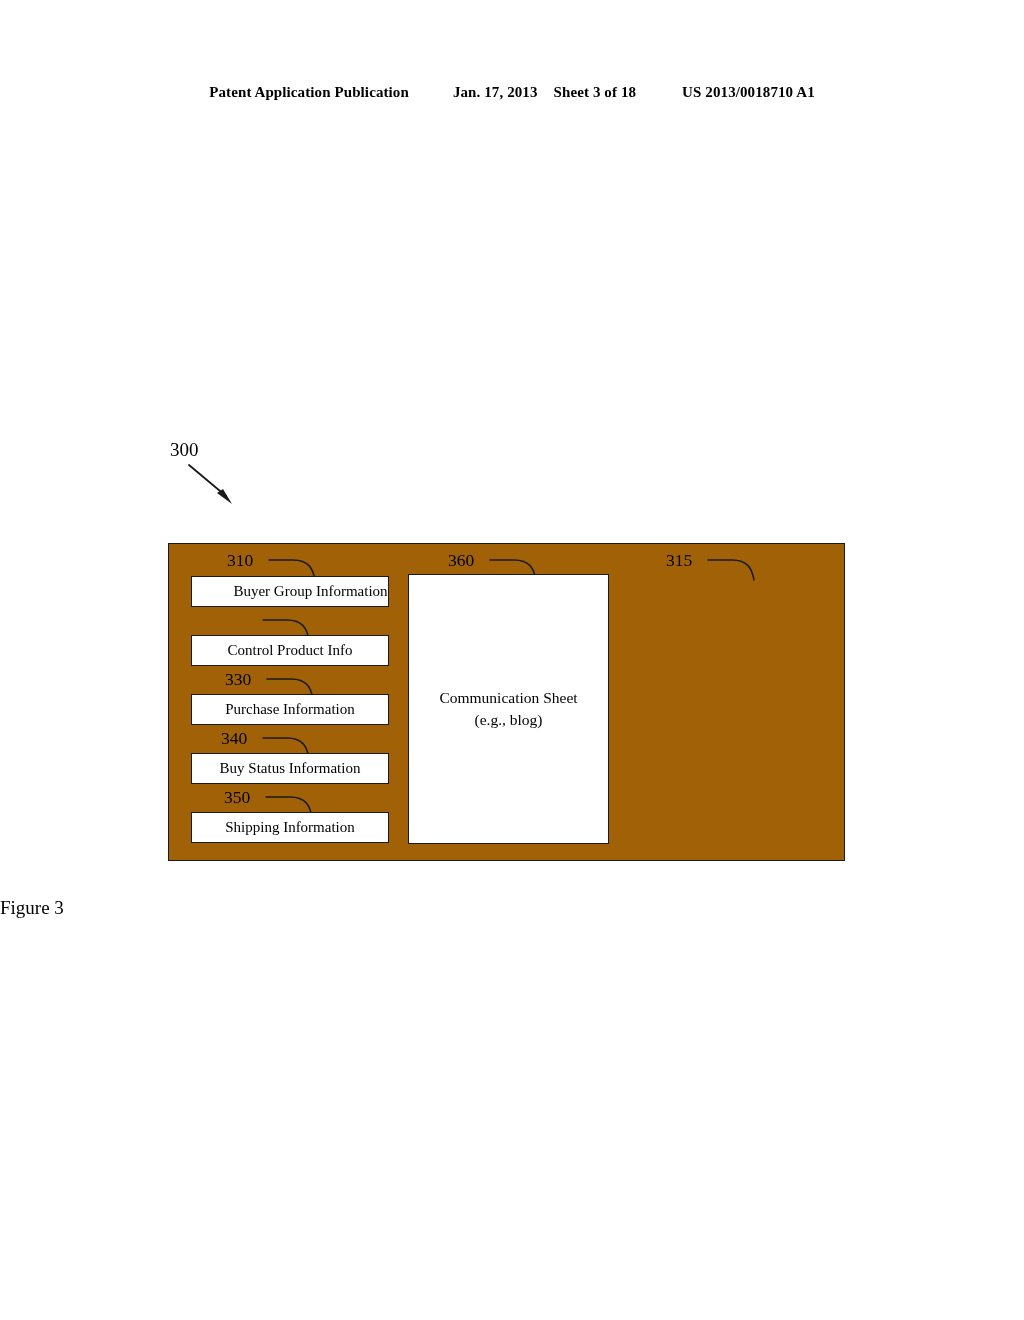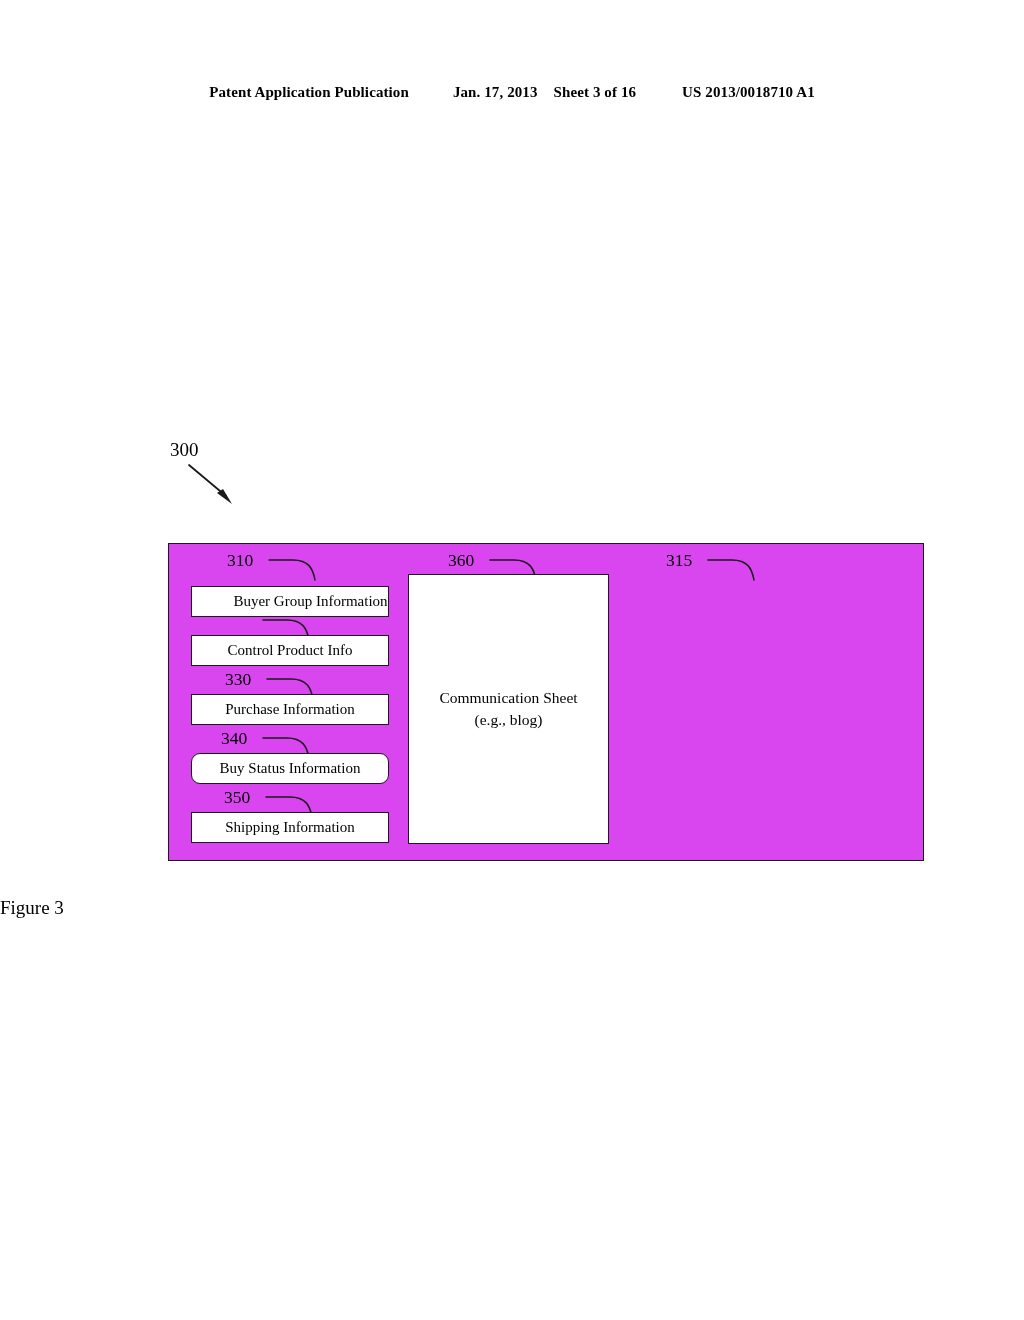--- a/index.html
+++ b/index.html
@@ -60,25 +60,25 @@
     top: 462px;
     width: 54px;
     height: 46px;
   }
 
   
   #diagram-container {
     position: absolute;
     left: 168px;
     top: 543px;
-    width: 756px;
+    width: 677px;
     height: 318px;
     border: 1.4px solid #1a1a1a;
     box-sizing: border-box;
-    background: #d946ef;
+    background: #a16207;
   }
 
   
   #left-column {
     position: absolute;
     left: 22px;
     top: 32px;
     width: 198px;
     height: 264px;
   }
@@ -149,42 +149,42 @@
   }
 </style>
 </head>
 <body>
 
 <div id="page-header">
   <span class="hdr-seg">Patent Application Publication</span>
   <span class="gap-wide"></span>
   <span class="hdr-seg">Jan. 17, 2013</span>
   <span class="gap-mid"></span>
-  <span class="hdr-seg">Sheet 3 of 16</span>
+  <span class="hdr-seg">Sheet 3 of 18</span>
   <span class="gap-last"></span>
   <span class="hdr-seg">US 2013/0018710 A1</span>
 </div>
 
 <div id="figure-area">
 
   <div id="callout-300">300</div>
   <svg id="arrow-300" viewBox="0 0 54 46">
     <line x1="3" y1="3" x2="40" y2="34" stroke="#1a1a1a" stroke-width="1.8" stroke-linecap="round"></line>
     <polygon points="46,42 31,31 37,27" fill="#1a1a1a"></polygon>
   </svg>
 
   <div id="diagram-container">
 
     <div id="left-column">
 
       <div class="ref-num" style="left:36px; top:-24px;">310</div>
       <svg class="leader" style="left:78px; top:-19px; width:64px; height:24px;" viewBox="0 0 64 24">
         <path d="M0,3 L24,3 C40,3 44,12 46,23" fill="none" stroke="#1a1a1a" stroke-width="1.5" stroke-linecap="round"></path>
       </svg>
-      <div class="info-box" style="top:10px;padding-left:41px;">
+      <div class="info-box" style="top:0px;padding-left:41px;">
         <span class="info-box-label">Buyer Group Information</span>
       </div>
 
       <div class="ref-num" style="left:30px; top:36px;margin-top:33px;">320</div>
       <svg class="leader" style="left:72px; top:41px; width:64px; height:24px;" viewBox="0 0 64 24">
         <path d="M0,3 L24,3 C40,3 44,12 46,23" fill="none" stroke="#1a1a1a" stroke-width="1.5" stroke-linecap="round"></path>
       </svg>
       <div class="info-box" style="top:59px;">
         <span class="info-box-label">Control Product Info</span>
       </div>
@@ -194,21 +194,21 @@
         <path d="M0,3 L24,3 C40,3 44,12 46,23" fill="none" stroke="#1a1a1a" stroke-width="1.5" stroke-linecap="round"></path>
       </svg>
       <div class="info-box" style="top:118px;">
         <span class="info-box-label">Purchase Information</span>
       </div>
 
       <div class="ref-num" style="left:30px; top:154px;">340</div>
       <svg class="leader" style="left:72px; top:159px; width:64px; height:24px;" viewBox="0 0 64 24">
         <path d="M0,3 L24,3 C40,3 44,12 46,23" fill="none" stroke="#1a1a1a" stroke-width="1.5" stroke-linecap="round"></path>
       </svg>
-      <div class="info-box" style="top:177px;border-radius:9px;">
+      <div class="info-box" style="top:177px;">
         <span class="info-box-label">Buy Status Information</span>
       </div>
 
       <div class="ref-num" style="left:33px; top:213px;">350</div>
       <svg class="leader" style="left:75px; top:218px; width:64px; height:24px;" viewBox="0 0 64 24">
         <path d="M0,3 L24,3 C40,3 44,12 46,23" fill="none" stroke="#1a1a1a" stroke-width="1.5" stroke-linecap="round"></path>
       </svg>
       <div class="info-box" style="top:236px;">
         <span class="info-box-label">Shipping Information</span>
       </div>

